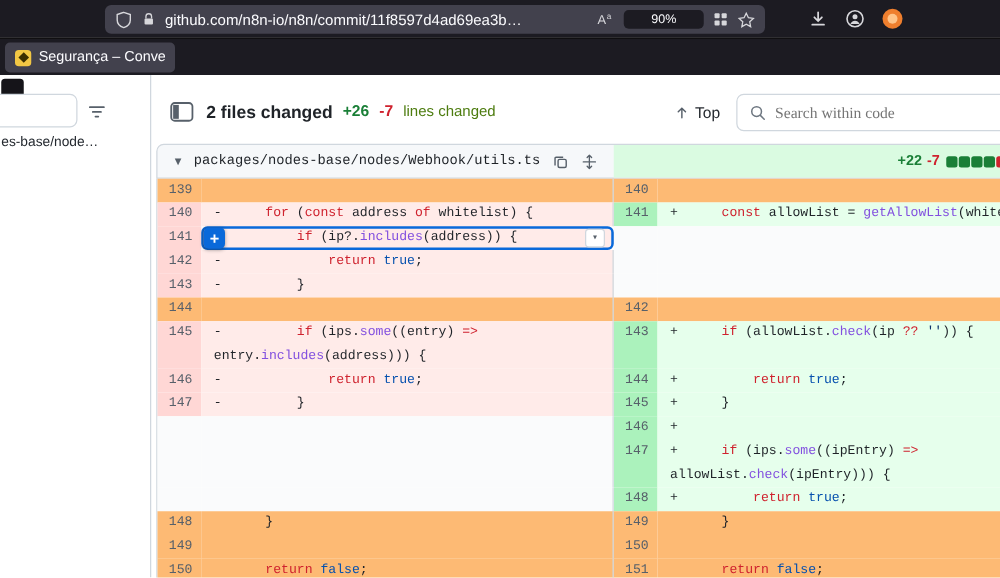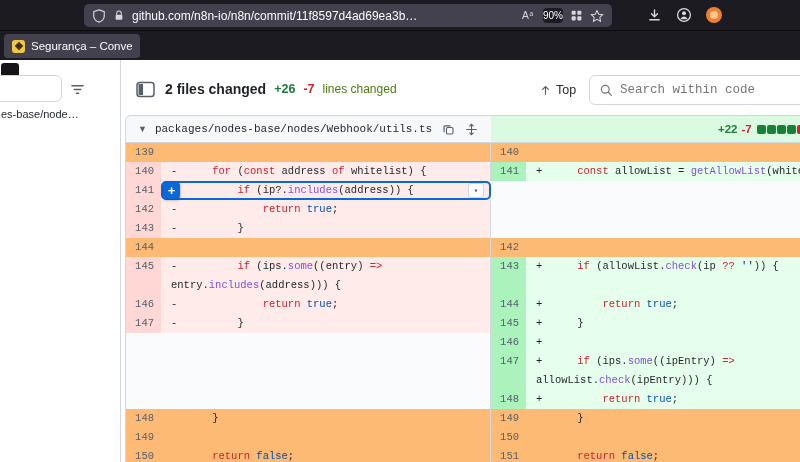--- a/index.html
+++ b/index.html
@@ -4,21 +4,21 @@
 <style>
   *{margin:0;padding:0;box-sizing:border-box}
   html,body{width:800px;height:462px;overflow:hidden;background:#fff;
     font-family:"Liberation Sans",sans-serif;-webkit-font-smoothing:antialiased}
 
   
   .toolbar{position:absolute;left:0;top:0;width:800px;height:30px;background:#1c1b22}
   .urlbar{position:absolute;left:84px;top:4px;width:528px;height:23px;background:#42414d;
     border-radius:5px;display:flex;align-items:center;gap:7px;padding:0 8px;color:#fbfbfe}
   .url-text{font-size:12px;color:#fbfbfe;white-space:nowrap;overflow:hidden;flex:1 1 auto}
-  .zoom-badge{background:#1c1b22;border-radius:4px;font-size:10px;padding:2px 0;color:#fbfbfe;flex:0 0 auto}
+  .zoom-badge{background:#1c1b22;border-radius:4px;font-size:10px;padding:2px 22px;color:#fbfbfe;flex:0 0 auto}
   .tbicon{flex:0 0 auto;display:flex;align-items:center;justify-content:center}
   .right-icons{position:absolute;right:0;top:0;height:30px;display:flex;align-items:center;gap:14px;padding-right:78px}
   .ext-icon{width:16px;height:16px;border-radius:50%;background:#ef7f2e;position:relative}
   .ext-icon:after{content:"";position:absolute;left:4px;top:4px;width:8px;height:8px;border-radius:50%;background:#ffc58a}
 
   .tabstrip{position:absolute;left:0;top:30px;width:800px;height:30px;background:#1c1b22;border-top:1px solid #0c0c0d}
   .tab{position:absolute;left:4px;top:3px;width:136px;height:24px;background:#42414d;border-radius:4px;
     display:flex;align-items:center;gap:6px;padding:0 8px;color:#fbfbfe}
   .tab-title{font-size:11.5px;white-space:nowrap;overflow:hidden}
   .favicon{width:13px;height:13px;border-radius:3px;background:#f2c744;position:relative;flex:0 0 auto}
@@ -38,21 +38,21 @@
   .stat-row{position:absolute;left:12px;top:17px;display:flex;align-items:center;gap:8px}
   .toggle-btn{width:24px;height:24px;display:flex;align-items:center;justify-content:center;border-radius:5px}
   .files-title{font-size:14px;font-weight:700;color:#1f2328}
   .adds{font-size:12.5px;font-weight:700;color:#1a7f37}
   .dels{font-size:12.5px;font-weight:700;color:#cf222e}
   .lines-label{font-size:12px;color:#4d7c0f}
 
   .top-link{position:absolute;left:419px;top:23px;display:flex;align-items:center;gap:5px;font-size:12.5px;color:#24292f}
   .search-box{position:absolute;left:468px;top:15px;width:260px;height:30px;border:1px solid #d0d7de;border-radius:6px;
     background:#fff;display:flex;align-items:center;gap:7px;padding:0 10px}
-  .search-box input{border:0;outline:0;font-size:12.5px;color:#6e7781;background:transparent;width:180px;font-family:Liberation Mono, monospace}
+  .search-box input{border:0;outline:0;font-size:12.5px;color:#6e7781;background:transparent;width:180px;font-family:Liberation Serif, serif}
 
   .file-header{position:absolute;left:4px;top:55px;width:730px;height:28px;background:#f6f8fa;
     border:1px solid #d0d7de;border-radius:6px 6px 0 0;display:flex;align-items:center;padding-left:12px}
   .chev{font-size:9px;color:#57606a;margin-right:8px}
   .file-path{font-family:Liberation Mono, monospace;font-size:11px;color:#1f2328;white-space:nowrap}
   .fh-icon{margin-left:10px;display:flex;align-items:center}
   .file-stats-band{position:absolute;left:365px;top:0;height:26px;width:364px;background:#dafbe1}
   .stats-inner{position:absolute;left:592px;top:0;height:26px;display:flex;align-items:center;gap:4px}
   .fadds{font-size:11.5px;font-weight:700;color:#1a7f37}
   .fdels{font-size:11.5px;font-weight:700;color:#cf222e}

